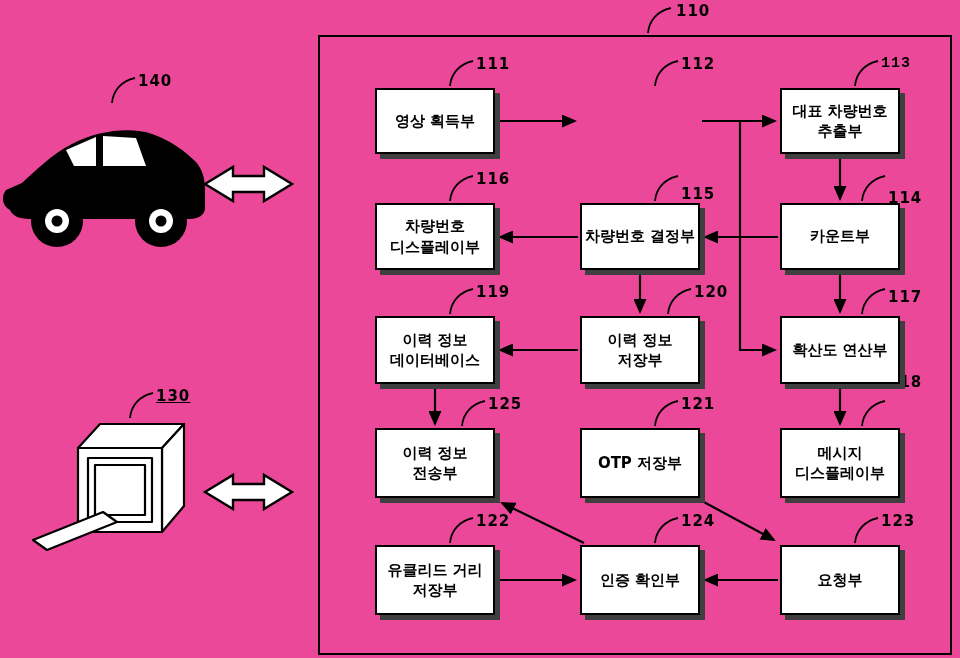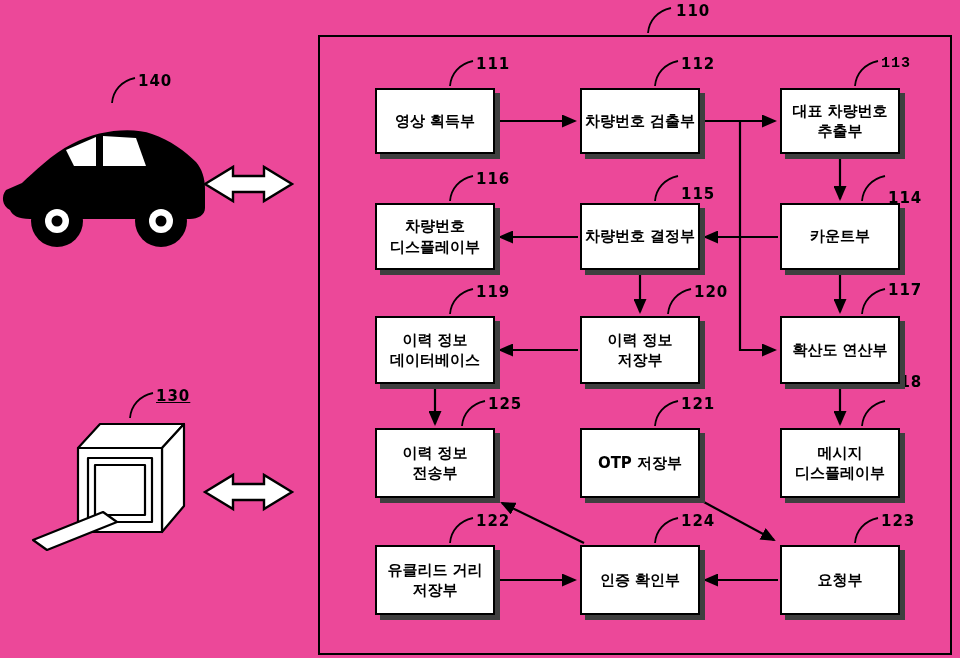--- a/index.html
+++ b/index.html
@@ -124,33 +124,30 @@
   <div class="ref" style="left:138px; top:72px;">140</div>
   <div class="ref" style="left:156px; top:387px;text-decoration:underline;">130</div>
   <div class="ref" style="left:476px; top:55px;">111</div>
   <div class="ref" style="left:681px; top:55px;">112</div>
   <div class="ref" style="left:881px; top:55px;font-family:Liberation Mono, monospace;">113</div>
   <div class="ref" style="left:476px; top:170px;">116</div>
   <div class="ref" style="left:681px; top:170px;margin-top:15px;">115</div>
   <div class="ref" style="left:888px; top:170px;margin-top:19px;">114</div>
   <div class="ref" style="left:476px; top:283px;">119</div>
   <div class="ref" style="left:694px; top:283px;">120</div>
-  <div class="ref" style="left:888px; top:281px;">117</div>
+  <div class="ref" style="left:888px; top:288px;">117</div>
   <div class="ref" style="left:488px; top:395px;">125</div>
   <div class="ref" style="left:681px; top:395px;">121</div>
   <div class="ref" style="left:888px; top:373px;">118</div>
   <div class="ref" style="left:476px; top:512px;">122</div>
   <div class="ref" style="left:681px; top:512px;">124</div>
   <div class="ref" style="left:881px; top:512px;">123</div>
 
   <div class="blk c1 r1">
       <span>영상 획득부</span>
-    </div>
-  <div class="blk c2 r1">
-      <span>차량번호 검출부</span>
     </div>
   <div class="blk c3 r1">
       <span>대표 차량번호
 추출부</span>
     </div>
 
   <div class="blk c1 r2">
       <span>차량번호
 디스플레이부</span>
     </div>

